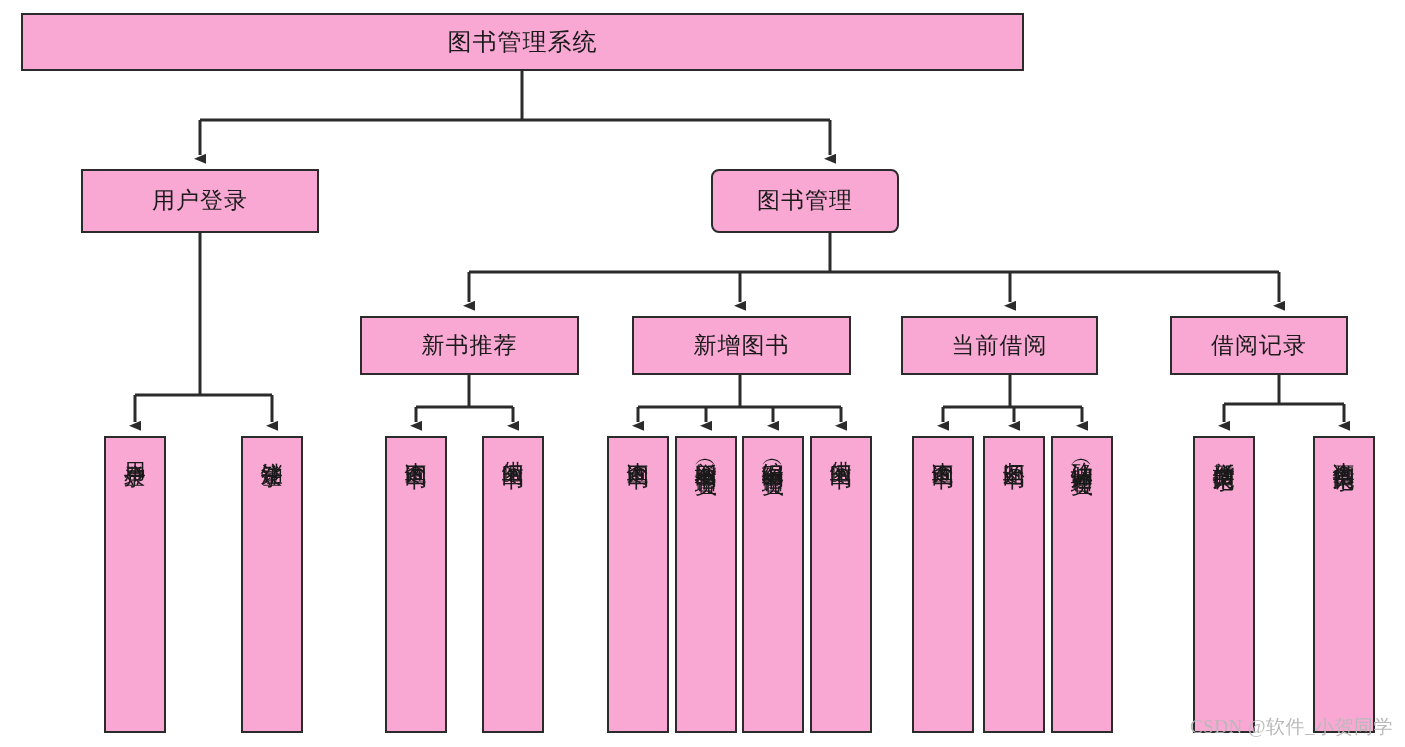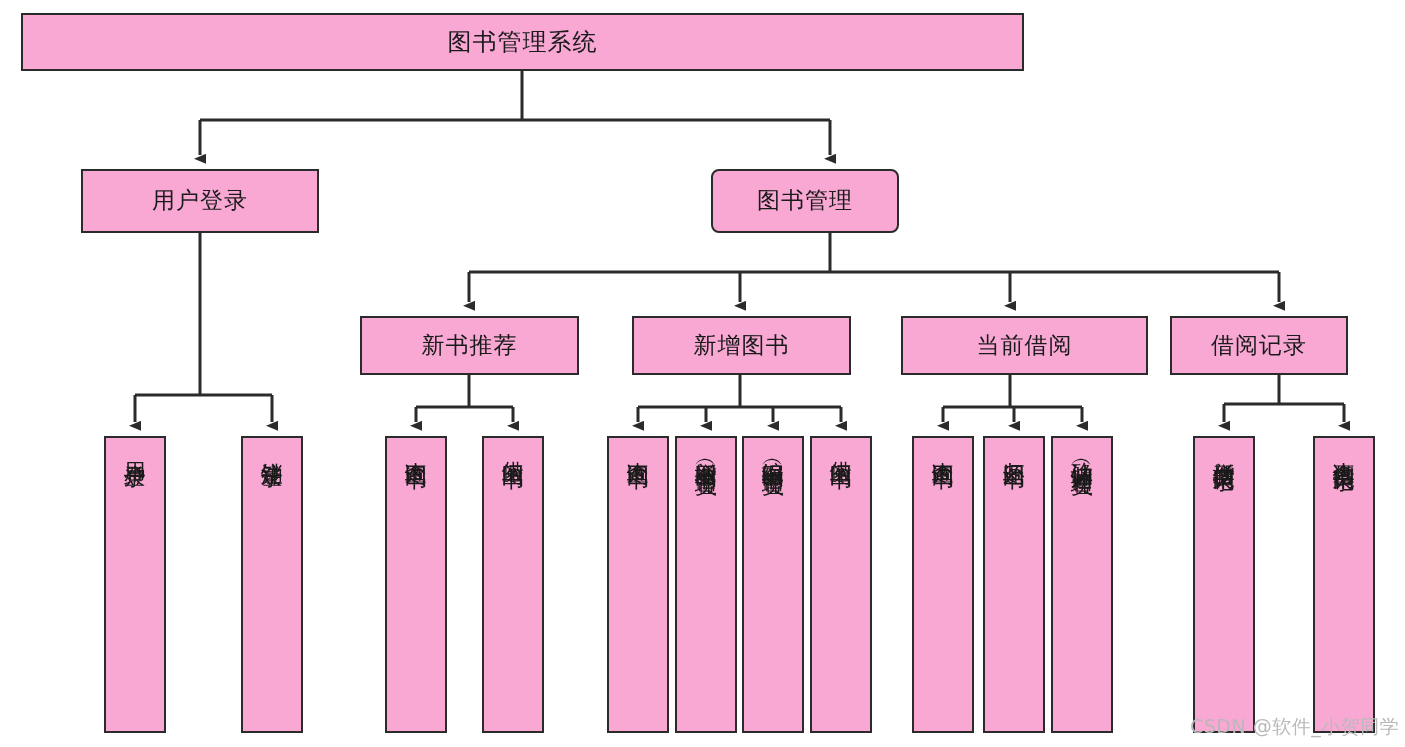--- a/index.html
+++ b/index.html
@@ -58,20 +58,21 @@
     text-orientation: upright;
     display: block;
   }
   .watermark {
     position: absolute;
     color: #b9b9b9;
     font-size: 19px;
     letter-spacing: 0.5px;
     white-space: nowrap;
     pointer-events: none;
+    font-family: Liberation Serif, serif;
   }
 </style>
 </head>
 <body>
 
 <div id="diagram-root">
 
   <svg id="diagram-svg" viewBox="0 0 1405 747" xmlns="http://www.w3.org/2000/svg">
     <defs>
       <marker id="arrow" markerWidth="10" markerHeight="12" refX="1.2" refY="6" orient="auto" markerUnits="userSpaceOnUse">
@@ -134,21 +135,21 @@
   <div class="node horiz" style="left:711px; top:169px; width:188px; height:64px;border-radius:8px;">
     <span>图书管理</span>
   </div>
 
   <div class="node horiz" style="left:360px; top:316px; width:219px; height:59px;font-family:Liberation Serif, serif;">
     <span>新书推荐</span>
   </div>
   <div class="node horiz" style="left:632px; top:316px; width:219px; height:59px;">
     <span>新增图书</span>
   </div>
-  <div class="node horiz" style="left:901px; top:316px; width:247px; height:59px;">
+  <div class="node horiz" style="left:901px; top:316px; width:197px; height:59px;">
     <span>当前借阅</span>
   </div>
   <div class="node horiz" style="left:1170px; top:316px; width:178px; height:59px;">
     <span>借阅记录</span>
   </div>
 
   <div class="node vert" style="left:104px; top:436px; width:62px; height:297px;">
     <span class="vlabel">用户登录</span>
   </div>
   <div class="node vert" style="left:241px; top:436px; width:62px; height:297px;">

